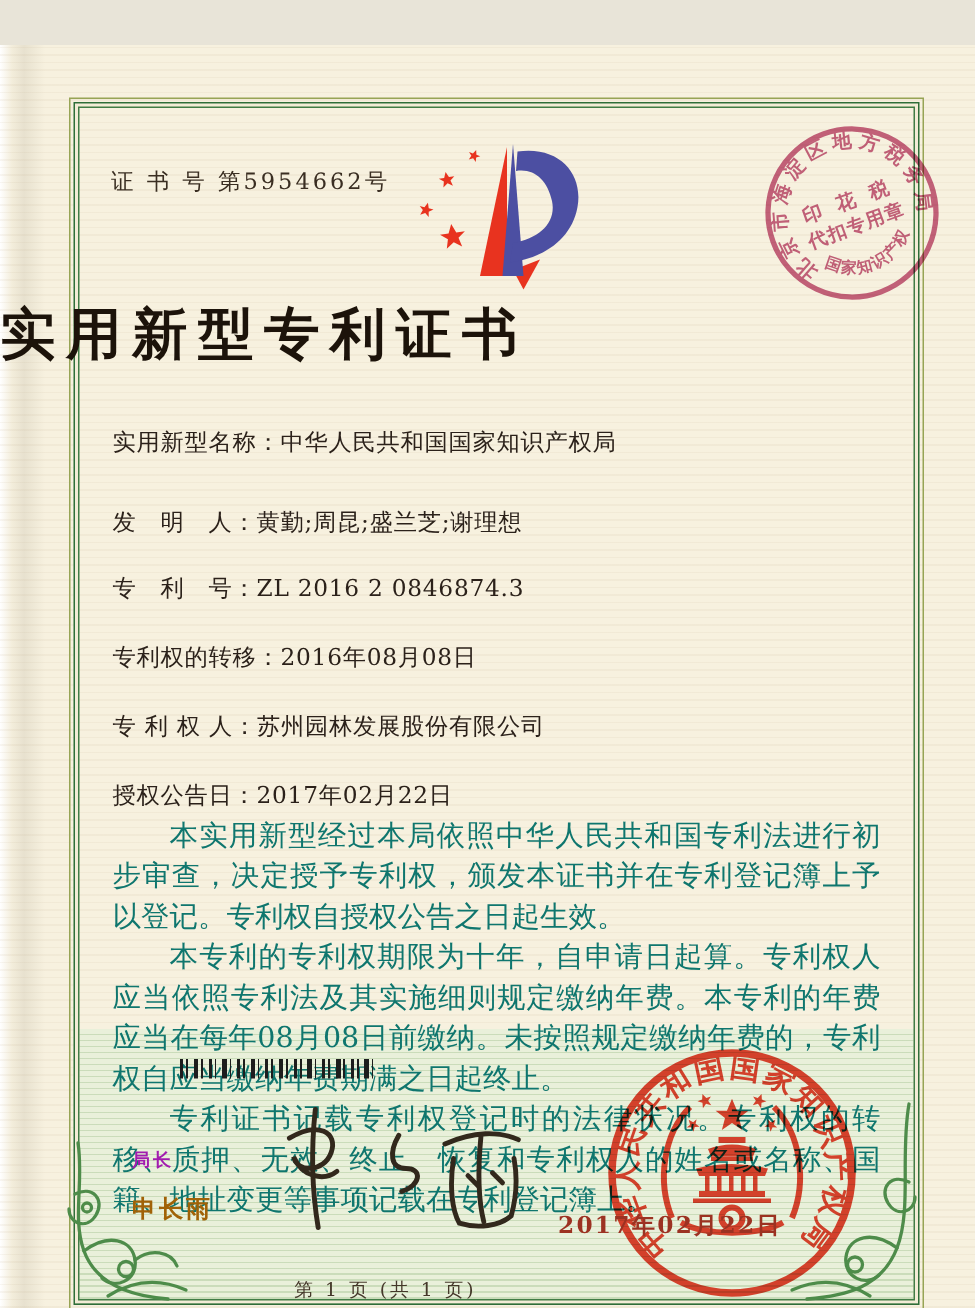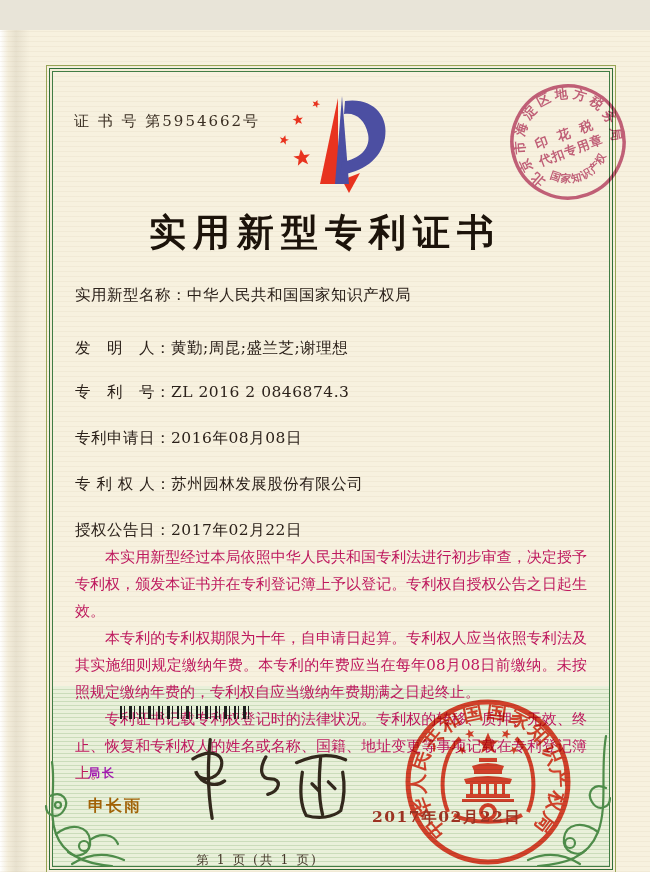--- a/index.html
+++ b/index.html
@@ -34,29 +34,29 @@
     background-color:#e9f0da;
     background-image:repeating-linear-gradient(0deg, rgba(110,160,90,.25) 0 1px, rgba(0,0,0,0) 1px 4px);
   }
   .flourish{ position:absolute; z-index:2; color:#4e8c4a; }
   .cert-no{
     position:absolute; left:74px; top:82px; z-index:3;
     font-size:15px; letter-spacing:2px; color:#3a2e22;
   }
   .logo{ position:absolute; left:272px; top:62px; width:124px; height:106px; z-index:3; }
   .title{
-    position:absolute; left:0; top:178px; width:650px; z-index:3;
-    text-align:center; font-size:37px; font-weight:bold; letter-spacing:7px; color:#1c130a;
+    position:absolute; left:0; top:168px; width:650px; z-index:3;
+    font-size:37px; font-weight:bold; letter-spacing:7px; color:#1c130a;
   }
   .fields{ position:absolute; left:75px; top:0; width:520px; z-index:3; }
   .field{ position:absolute; left:0; font-size:15.5px; letter-spacing:.5px; white-space:nowrap; color:#2b211a;}
   .f0{top:255px}.f1{top:308px}.f2{top:352px}.f3{top:398px}.f4{top:444px}.f5{top:490px}
   .paras{
     position:absolute; left:75px; top:514px; width:512px; z-index:3;
-    font-size:15px; line-height:27px; text-align:justify; color:#be185d;
+    font-size:19px; line-height:27px; text-align:justify; color:#0f766e;
   }
   .paras p{ margin:0; text-indent:2em; }
   .barcode{
     position:absolute; left:120px; top:676px; width:132px; height:13px; z-index:4;
     background:repeating-linear-gradient(90deg,
       #1d1d1d 0 2px, rgba(0,0,0,0) 2px 4px,
       #1d1d1d 4px 5px, rgba(0,0,0,0) 5px 9px,
       #1d1d1d 9px 12px, rgba(0,0,0,0) 12px 14px,
       #1d1d1d 14px 15px, rgba(0,0,0,0) 15px 19px);
   }
@@ -129,21 +129,21 @@
       <path d="M73,9 C101,5 117,24 113,46 C109,68 90,80 68,83 L70,70 C88,67 99,56 96,42 C93,28 84,20 72,22 Z"></path>
     </g>
   </svg>
 
   <div class="title">实用新型专利证书</div>
 
   <div class="fields">
     <div class="field f0"><span>实用新型名称：</span><span>中华人民共和国国家知识产权局</span></div>
     <div class="field f1"><span>发　明　人：</span><span>黄勤;周昆;盛兰芝;谢理想</span></div>
     <div class="field f2"><span>专　利　号：</span><span>ZL 2016 2 0846874.3</span></div>
-    <div class="field f3"><span>专利申请日：</span><span>2016年08月08日</span></div>
+    <div class="field f3"><span>专利权的转移：</span><span>2016年08月08日</span></div>
     <div class="field f4"><span>专 利 权 人：</span><span>苏州园林发展股份有限公司</span></div>
     <div class="field f5"><span>授权公告日：</span><span>2017年02月22日</span></div>
   </div>
 
   <div class="paras">
     <p>本实用新型经过本局依照中华人民共和国专利法进行初步审查，决定授予专利权，颁发本证书并在专利登记簿上予以登记。专利权自授权公告之日起生效。</p>
     <p>本专利的专利权期限为十年，自申请日起算。专利权人应当依照专利法及其实施细则规定缴纳年费。本专利的年费应当在每年08月08日前缴纳。未按照规定缴纳年费的，专利权自应当缴纳年费期满之日起终止。</p>
     <p>专利证书记载专利权登记时的法律状况。专利权的转移、质押、无效、终止、恢复和专利权人的姓名或名称、国籍、地址变更等事项记载在专利登记簿上。</p>
   </div>
 

